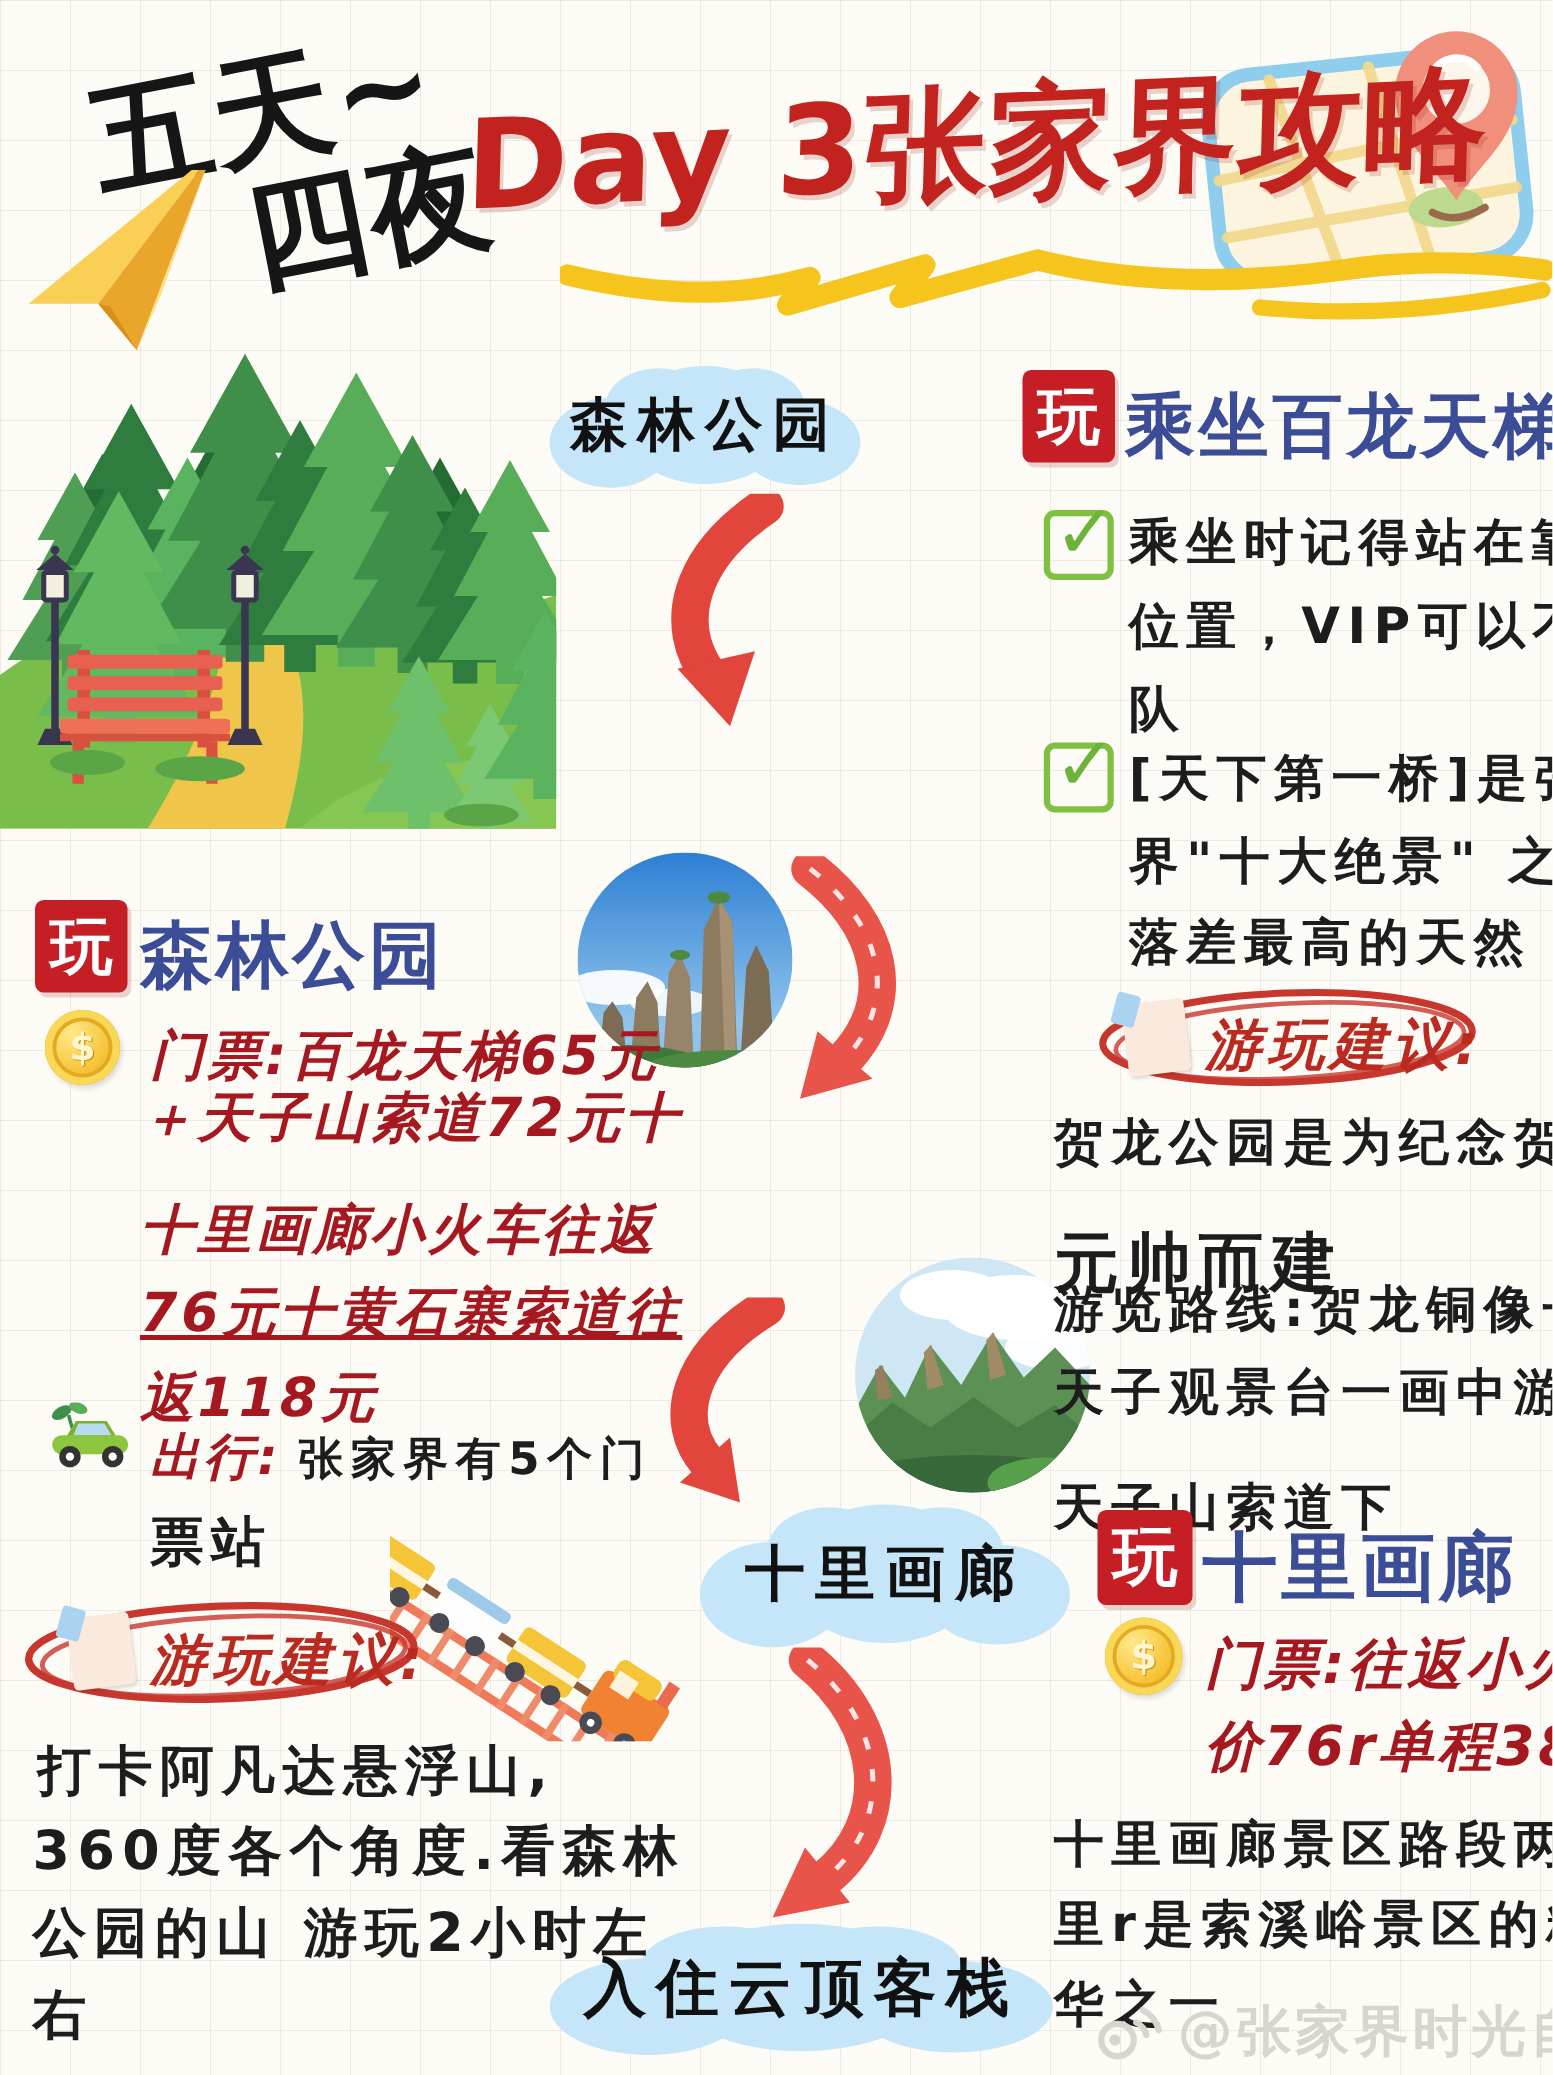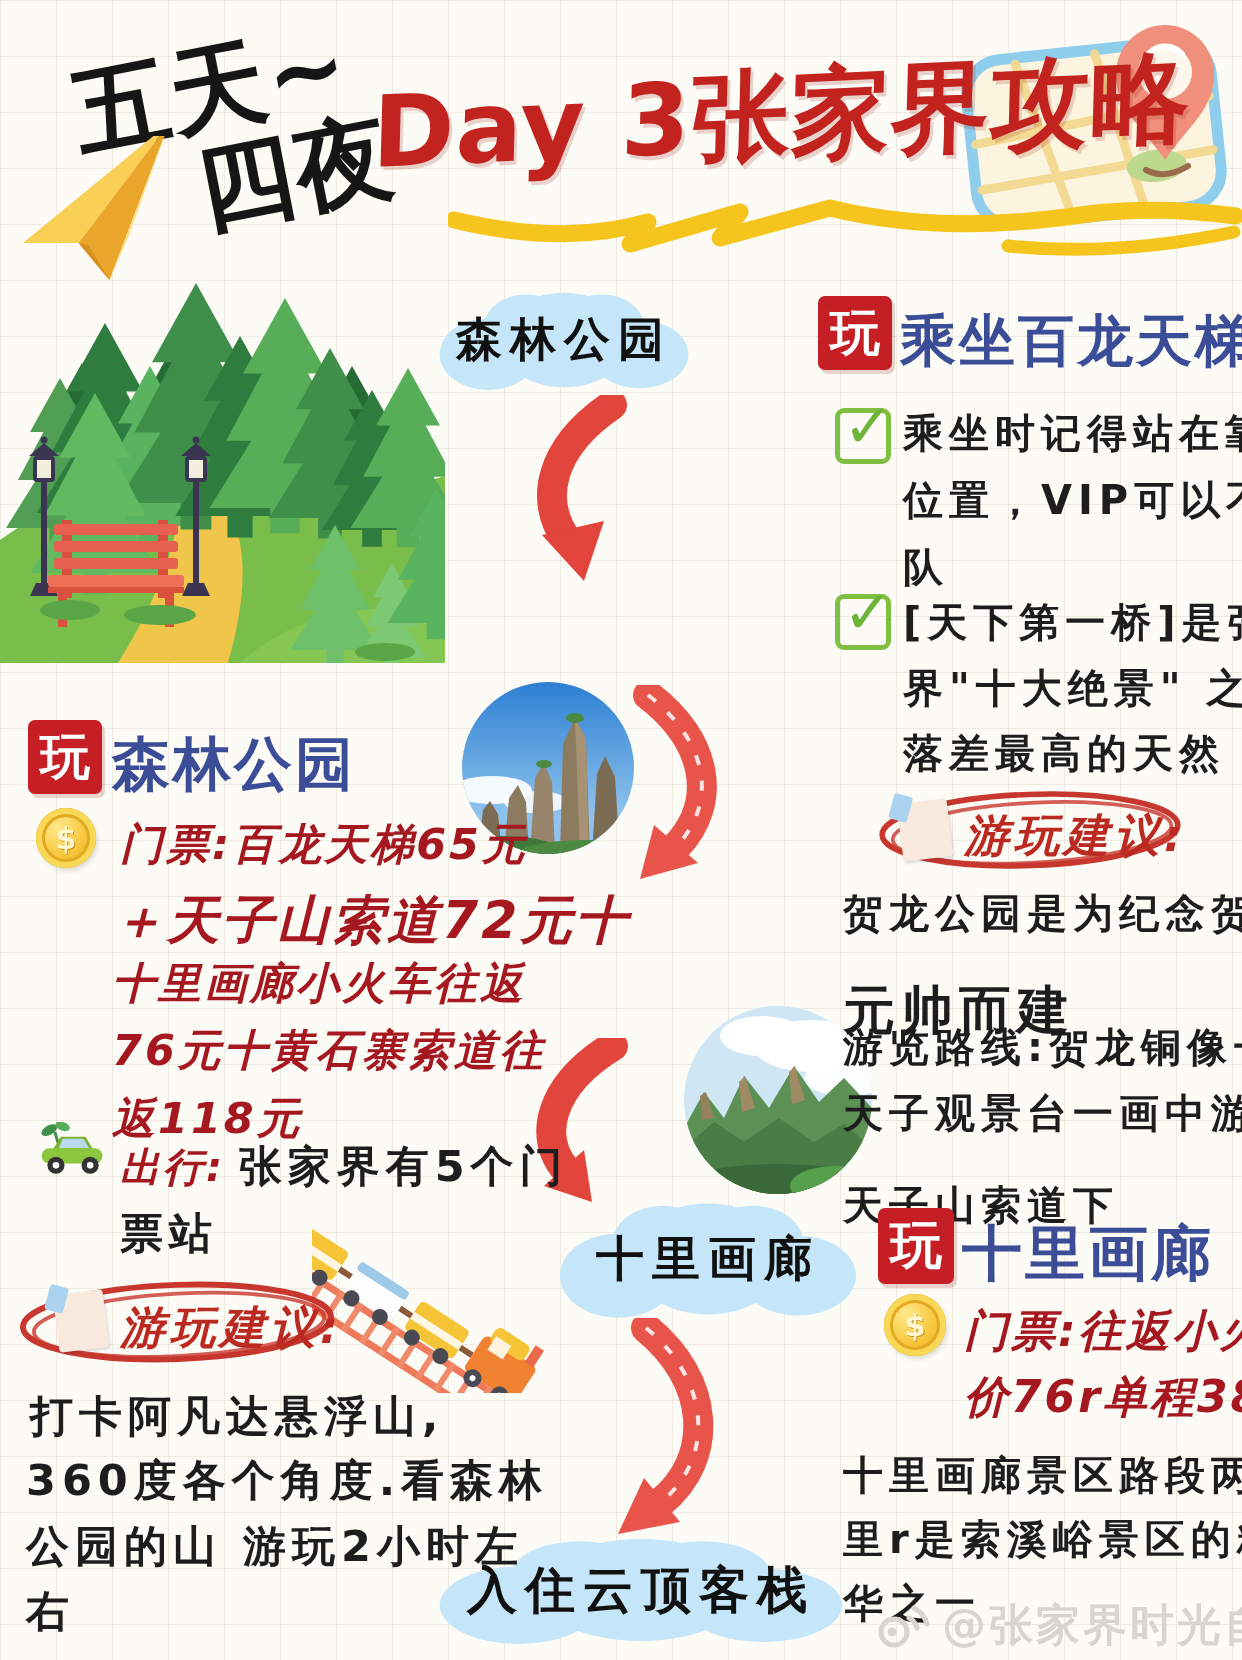--- a/index.html
+++ b/index.html
@@ -309,40 +309,40 @@
 
   <div class="abs badge" style="left:28px;top:720px;width:74px;height:74px;font-size:50px;">
     <span>玩</span>
   </div>
   <div class="abs heading nowrap" style="left:112px;top:726px;font-size:58px;">森林公园</div>
 
   <div class="abs coin" style="left:36px;top:808px;width:60px;height:60px;">
     <span style="font-size:30px;">$</span>
   </div>
   <div class="abs script nowrap" style="left:120px;top:816px;font-size:43px;">门票:百龙天梯65元</div>
-  <div class="abs script nowrap" style="left:112px;top:886px;font-size:52px;">＋天子山索道72元十</div>
+  <div class="abs script nowrap" style="left:112px;top:866px;font-size:43px;">＋天子山索道72元十</div>
   <div class="abs script nowrap" style="left:112px;top:955px;font-size:43px;">十里画廊小火车往返</div>
-  <div class="abs script nowrap" style="left:112px;top:1022px;font-size:43px;">76元十黄石寨索道往</div>
+  <div class="abs script nowrap" style="left:112px;top:1022px;font-size:43px;text-decoration:underline;">76元十黄石寨索道往</div>
   <div class="abs script nowrap" style="left:112px;top:1090px;font-size:43px;">返118元</div>
 
   <svg class="abs" style="left:36px;top:1122px;z-index:3;" width="76" height="60" viewBox="0 0 80 62">
     <ellipse cx="14" cy="8" rx="9" ry="5" fill="#3f8f4a" transform="rotate(-30 14 8)"></ellipse>
     <ellipse cx="28" cy="4" rx="8" ry="4.5" fill="#57ad58" transform="rotate(20 28 4)"></ellipse>
     <path d="M20,10 Q 22,20 26,27" stroke="#3f8f4a" stroke-width="3" fill="none"></path>
     <path d="M18,28 L26,15 L52,15 L60,28 Z" fill="#7ab332"></path>
     <polygon points="28,17 50,17 56,27 24,27" fill="#b8d9ee"></polygon>
     <rect x="6" y="27" width="64" height="16" rx="8" fill="#8cc63f"></rect>
     <circle cx="21" cy="45" r="9" fill="#333333"></circle>
       <circle cx="21" cy="45" r="3.5" fill="#ffffff"></circle>
     <circle cx="57" cy="45" r="9" fill="#333333"></circle>
       <circle cx="57" cy="45" r="3.5" fill="#ffffff"></circle>
   </svg>
   <div class="abs nowrap" style="left:120px;top:1138px;font-size:43px;z-index:3;">
     <span class="script" style="font-size:40px;text-align:right;">出行:</span>
-    <span class="hand" style="font-size:43px;">张家界有5个门</span>
+    <span class="hand" style="font-size:36px;">张家界有5个门</span>
   </div>
   <div class="abs hand nowrap" style="left:120px;top:1205px;font-size:43px;">票站</div>
 
   <div class="abs" style="left:16px;top:1276px;width:322px;height:92px;z-index:3;">
     <svg style="position:absolute;inset:0;width:100%;height:100%;" viewBox="0 0 330 94">
       <ellipse cx="165" cy="47" rx="158" ry="38" stroke="#c8372e" stroke-width="6" fill="none" transform="rotate(-2 165 47)"></ellipse>
       <ellipse cx="167" cy="50" rx="149" ry="32" stroke="#c8372e" stroke-width="4" fill="none" opacity="0.8" transform="rotate(-3 165 47)"></ellipse>
     </svg>
     <div class="note" style="left:40px;top:16px;">
         <div class="clip"></div>

